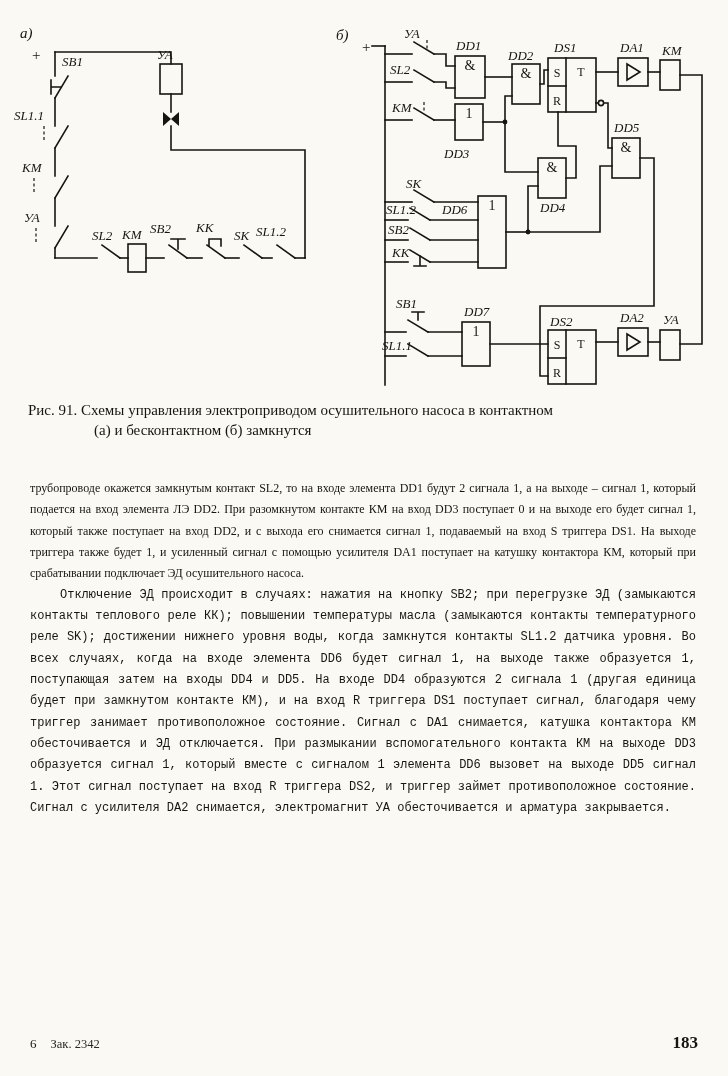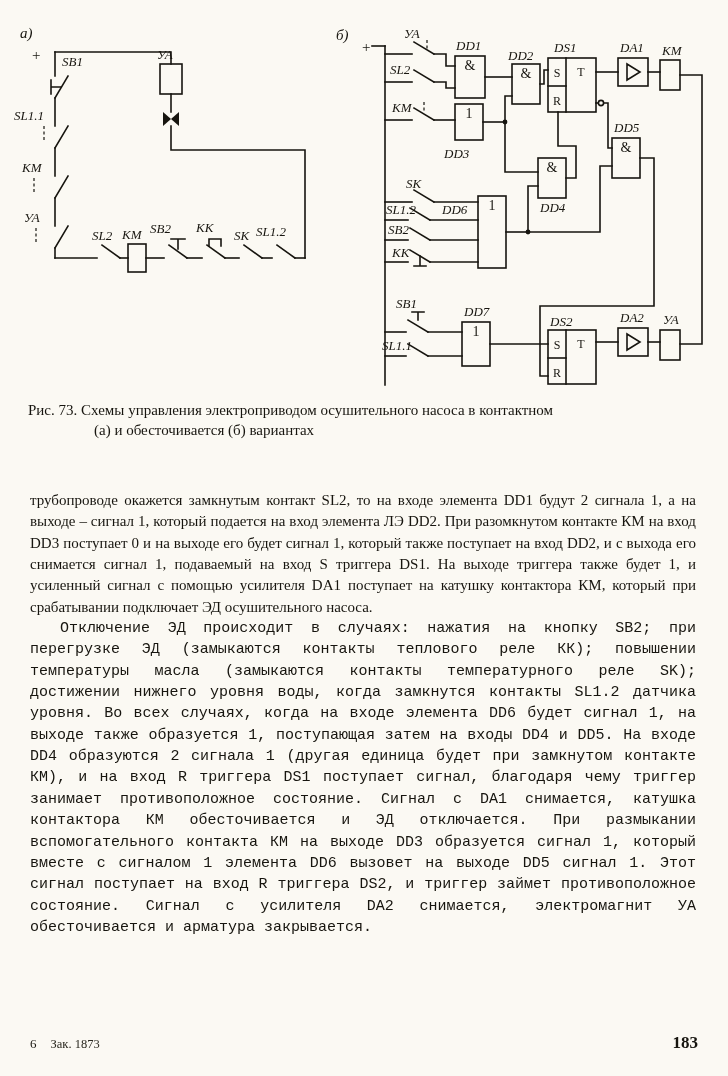--- a/index.html
+++ b/index.html
@@ -15,22 +15,22 @@
   svg { display:block; }
   svg text { fill:#17150f; stroke:none; }
   .lbl  { font:italic 13px "Liberation Serif", serif; }
   .lbl-big { font:italic 15px "Liberation Serif", serif; }
   .plus { font:15px "Liberation Serif", serif; }
   .sym  { font:14px "Liberation Serif", serif; text-anchor:middle; }
   .ff   { font:12px "Liberation Serif", serif; text-anchor:middle; }
   .caption { position:absolute; top:401px; left:28px; width:668px;
              font-size:15px; line-height:19.5px; }
   .caption .line2 { padding-left:66px; }
-  .body-text { position:absolute; top:490px; left:30px; width:666px;
-               font-size:15px; line-height:21.35px; text-align:justify; }
+  .body-text { position:absolute; top:478px; left:30px; width:666px;
+               font-size:12px; line-height:21.35px; text-align:justify; }
   .body-text p + p { text-indent:30px;font-family:Liberation Mono, monospace; }
   .footer { position:absolute; top:1033px; left:30px; right:30px;
             display:flex; align-items:baseline; }
   .footer .sig { font-size:13px; }
   .footer .imprint { font-size:12.5px; margin-left:14px; color:#2a281f; }
   .footer .pagenum { margin-left:auto; font-size:17px; font-weight:bold; }
 </style>
 </head>
 <body>
 
@@ -221,26 +221,26 @@
     <text class="ff" x="581" y="76">T</text>
     <text class="ff" x="557" y="105">R</text>
     <text class="ff" x="557" y="349">S</text>
     <text class="ff" x="581" y="348">T</text>
     <text class="ff" x="557" y="377">R</text>
   </g>
 </svg>
 </div>
 
 <div class="caption">
-  <div class="line1">Рис. 73. Схемы управления электроприводом осушительного насоса в контактном</div>
-  <div class="line2">(а) и обесточивается (б) вариантах</div>
+  <div class="line1">Рис. 91. Схемы управления электроприводом осушительного насоса в контактном</div>
+  <div class="line2">(а) и бесконтактном (б) замкнутся</div>
 </div>
 
 <div class="body-text">
   <p>трубопроводе окажется замкнутым контакт SL2, то на входе элемента DD1 будут 2 сигнала 1, а на выходе – сигнал 1, который подается на вход элемента ЛЭ DD2. При разомкнутом контакте КМ на вход DD3 поступает 0 и на выходе его будет сигнал 1, который также поступает на вход DD2, и с выхода его снимается сигнал 1, подаваемый на вход S триггера DS1. На выходе триггера также будет 1, и усиленный сигнал с помощью усилителя DA1 поступает на катушку контактора КМ, который при срабатывании подключает ЭД осушительного насоса.</p>
   <p>Отключение ЭД происходит в случаях: нажатия на кнопку SB2; при перегрузке ЭД (замыкаются контакты теплового реле КК); повышении температуры масла (замыкаются контакты температурного реле SK); достижении нижнего уровня воды, когда замкнутся контакты SL1.2 датчика уровня. Во всех случаях, когда на входе элемента DD6 будет сигнал 1, на выходе также образуется 1, поступающая затем на входы DD4 и DD5. На входе DD4 образуются 2 сигнала 1 (другая единица будет при замкнутом контакте КМ), и на вход R триггера DS1 поступает сигнал, благодаря чему триггер занимает противоположное состояние. Сигнал с DA1 снимается, катушка контактора КМ обесточивается и ЭД отключается. При размыкании вспомогательного контакта КМ на выходе DD3 образуется сигнал 1, который вместе с сигналом 1 элемента DD6 вызовет на выходе DD5 сигнал 1. Этот сигнал поступает на вход R триггера DS2, и триггер займет противоположное состояние. Сигнал с усилителя DA2 снимается, электромагнит УА обесточивается и арматура закрывается.</p>
 </div>
 
 <div class="footer">
   <span class="sig">6</span>
-  <span class="imprint">Зак. 1873</span>
+  <span class="imprint">Зак. 2342</span>
   <span class="pagenum">183</span>
 </div>
 
 </body></html>

